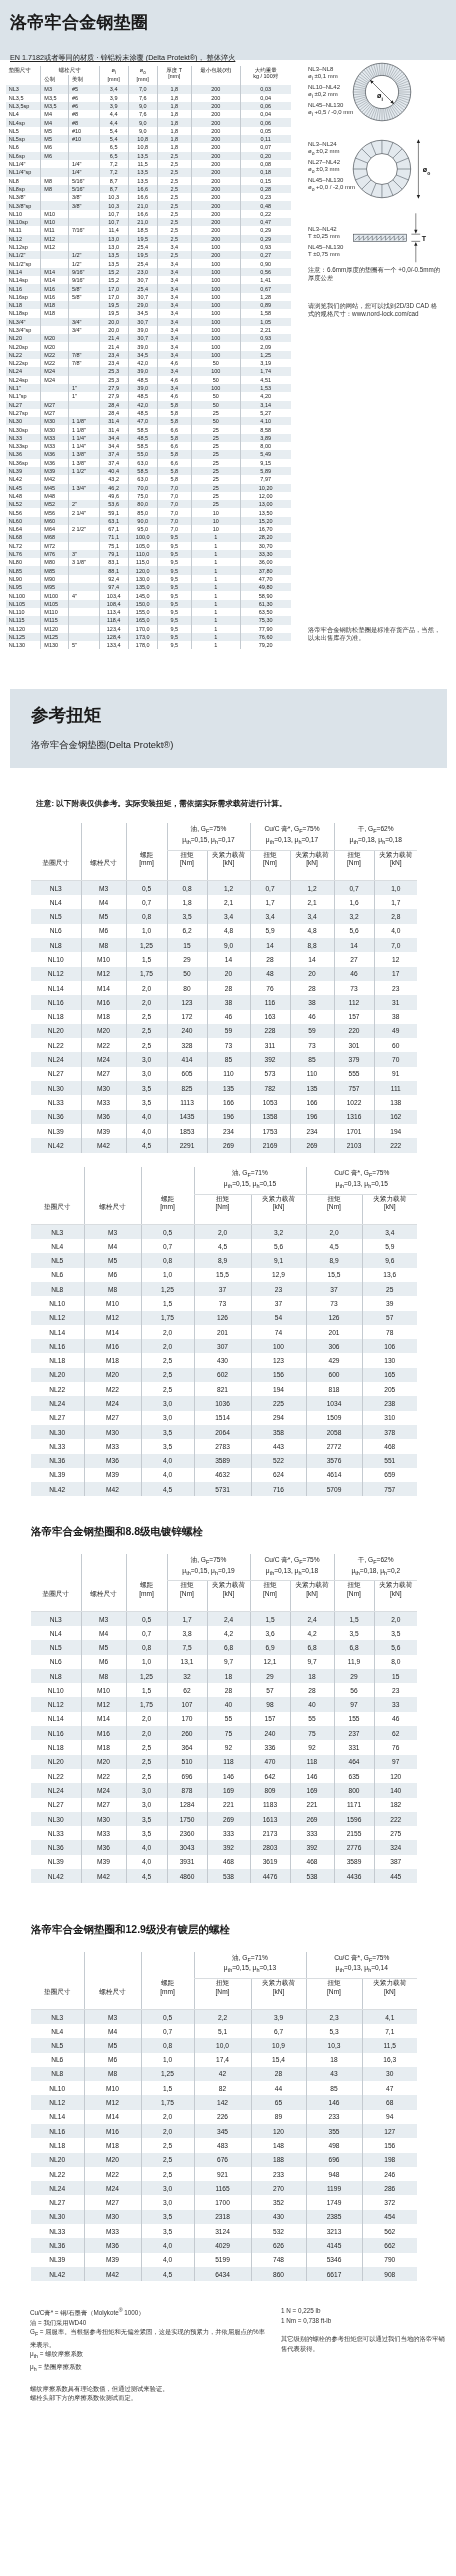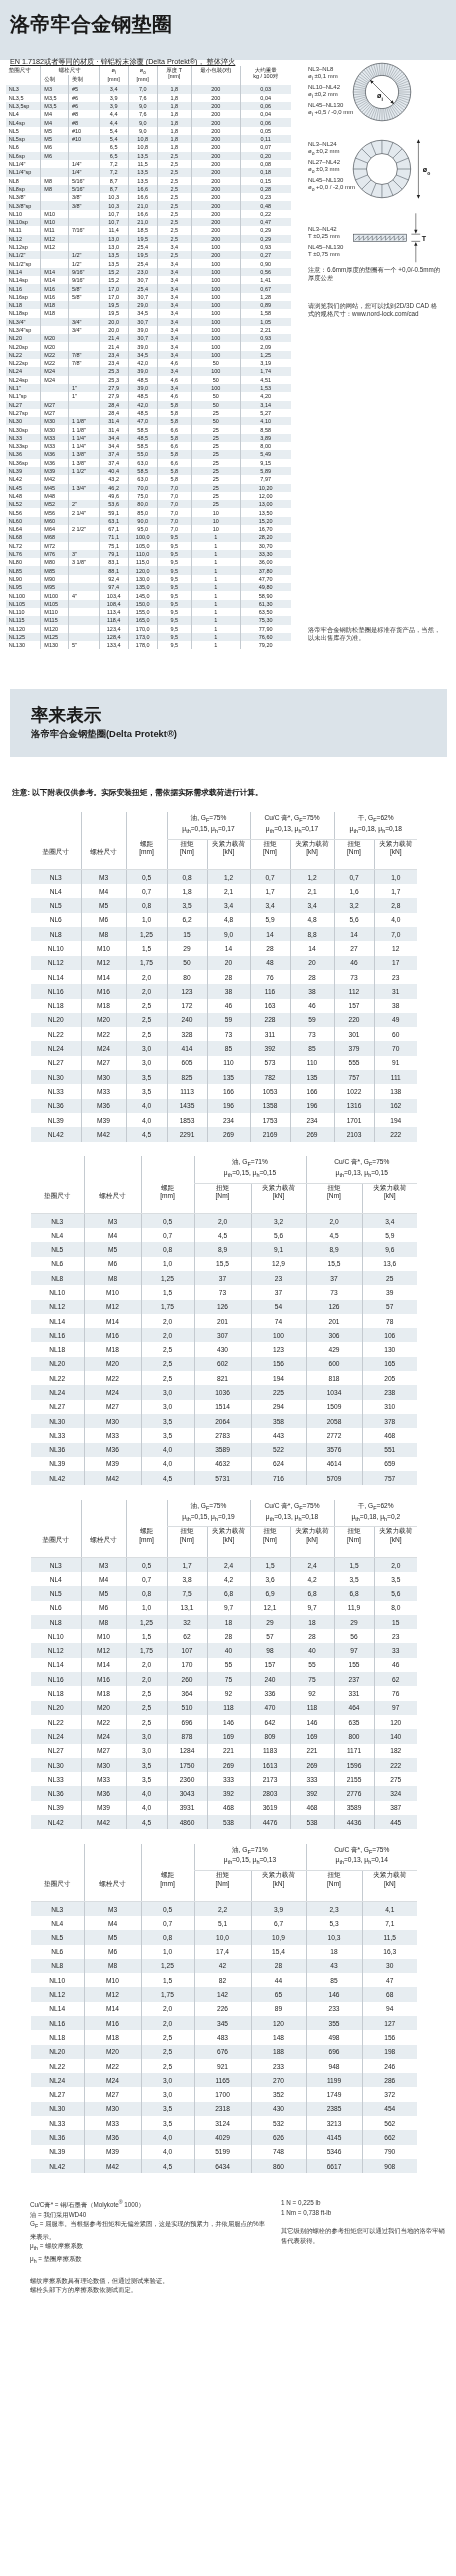--- a/index.html
+++ b/index.html
@@ -9,21 +9,21 @@
     color:#222;
     -webkit-font-smoothing:antialiased;
   }
   
   .banner1{
     background:#dbe3e9;
     height:60px;
     box-sizing:border-box;
     padding:11px 0 0 10px;
   }
-  .banner1 h1{margin:0;font-size:20px;font-weight:bold;color:#1a1a1a;letter-spacing:0.3px;}
+  .banner1 h1{margin:0;font-size:17px;font-weight:bold;color:#1a1a1a;letter-spacing:0.3px;}
   .banner1 .sub{margin-top:19px;font-size:7.2px;color:#222;text-decoration:underline;}
 
   
   .spec-heading{margin:14.3px 0 0 5.5px;font-size:8.3px;font-weight:bold;color:#1a1a1a;}
   .spec-wrap{position:relative;margin-top:5.5px;min-height:597px;}
   table.spec{
     border-collapse:collapse;table-layout:fixed;
     margin-left:5.5px;width:285px;font-size:5.5px;color:#222;
   }
   table.spec th{font-weight:normal;font-size:5.5px;color:#222;line-height:6.6px;padding:1.1px 1.1px 2.2px 1.1px;}
@@ -43,22 +43,22 @@
   .sb-note{position:absolute;font-size:6.3px;line-height:8.3px;color:#333;width:135px;}
   .cad-link{color:#333;text-decoration:none;}
   svg text{font-family:"Liberation Sans","DejaVu Sans",sans-serif;}
 
   
   .banner2{
     margin:26.4px 0 0 10px;width:437px;box-sizing:border-box;
     background:#dbe3e9;padding:14.3px 0 15.4px 21px;
   }
   .banner2 h2{margin:0;font-size:17.6px;font-weight:bold;color:#1a1a1a;}
-  .banner2 .sub{margin-top:1px;font-size:9.4px;color:#222;font-weight:bold;}
-  .tq-note{margin:31px 0 0 12px;font-size:7.7px;font-weight:bold;color:#1a1a1a;}
+  .banner2 .sub{margin-top:12px;font-size:9.4px;color:#222;}
+  .tq-note{margin:31px 0 0 36px;font-size:7.7px;font-weight:bold;color:#1a1a1a;}
 
   
   .tq-title{font-size:10.5px;font-weight:bold;color:#1a1a1a;margin:0 0 0 31px;}
   .mt1{margin-top:30px;} .mt2{margin-top:44px;} .mt3{margin-top:29px;} .mt4{margin-top:40px;}
   table.tq{
     border-collapse:collapse;table-layout:fixed;margin:14.3px 0 0 31px;
     font-size:6.6px;color:#222;
   }
   table.tq th{font-weight:normal;font-size:6.6px;line-height:8.3px;color:#222;padding:0 1.1px;}
   table.tq thead th{border-bottom:0.6px solid #d9dde0;}
@@ -940,21 +940,21 @@
       <div class="sb-note" style="left:0;top:236px">
         <span>请浏览我们的网站，您可以找到2D/3D CAD 格式的规格尺寸：</span><a class="cad-link" href="#">www.nord-lock.com/cad</a>
       </div>
 
       <div class="sb-note" style="left:0;top:560px">洛帝牢合金钢防松垫圈是标准存货产品，当然，以未出售库存为准。</div>
     </div>
   </div>
 </div>
 
 <div class="banner2">
-  <h2>率来表示</h2>
+  <h2>参考扭矩</h2>
   <div class="sub">洛帝牢合金钢垫圈(Delta Protekt®)</div>
 </div>
 
 <div class="tq-note">注意: 以下附表仅供参考。实际安装扭矩，需依据实际需求载荷进行计算。</div>
 
 <div>
   <table class="tq">
     <colgroup>
       <col style="width:50px">
         <col style="width:45px">
@@ -1394,20 +1394,21 @@
           <td class="c3">5731</td>
           <td class="c4">716</td>
           <td class="c5">5709</td>
           <td class="c6">757</td>
         </tr>
       </tbody>
   </table>
 </div>
 
 <div>
+  <h3 class="tq-title mt3">洛帝牢合金钢垫圈和8.8级电镀锌螺栓</h3>
   <table class="tq">
     <colgroup>
       <col style="width:50px">
         <col style="width:45px">
         <col style="width:41px">
       <col style="width:40px">
         <col style="width:43px">
         <col style="width:40px">
       <col style="width:44px">
         <col style="width:40px">
@@ -1639,20 +1640,21 @@
           <td class="c5">4476</td>
           <td class="c6">538</td>
           <td class="c7">4436</td>
           <td class="c8">445</td>
         </tr>
       </tbody>
   </table>
 </div>
 
 <div>
+  <h3 class="tq-title mt4">洛帝牢合金钢垫圈和12.9级没有镀层的螺栓</h3>
   <table class="tq">
     <colgroup>
       <col style="width:53px">
         <col style="width:57px">
         <col style="width:53px">
       <col style="width:57px">
         <col style="width:55px">
         <col style="width:56px">
         <col style="width:55px">
     </colgroup>

